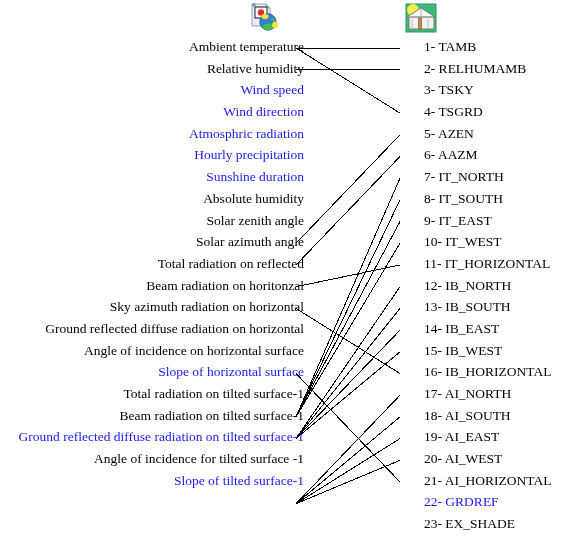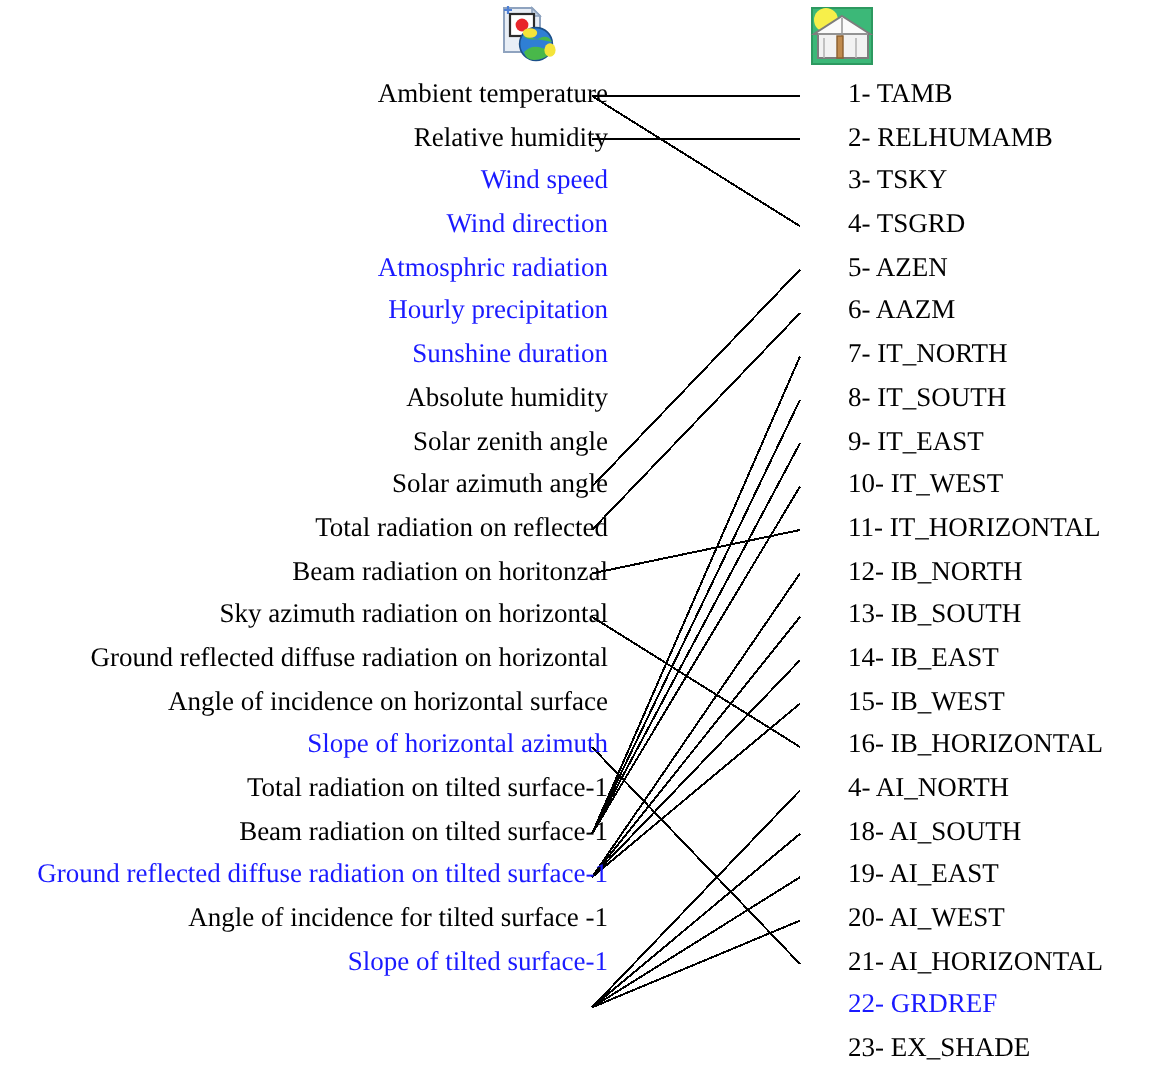--- a/index.html
+++ b/index.html
@@ -144,21 +144,21 @@
       <div class="row"><span class="lbl-blue">Hourly precipitation</span></div>
       <div class="row"><span class="lbl-blue">Sunshine duration</span></div>
       <div class="row"><span class="lbl-black">Absolute humidity</span></div>
       <div class="row"><span class="lbl-black">Solar zenith angle</span></div>
       <div class="row"><span class="lbl-black">Solar azimuth angle</span></div>
       <div class="row"><span class="lbl-black">Total radiation on reflected</span></div>
       <div class="row"><span class="lbl-black">Beam radiation on horitonzal</span></div>
       <div class="row"><span class="lbl-black">Sky azimuth radiation on horizontal</span></div>
       <div class="row"><span class="lbl-black">Ground reflected diffuse radiation on horizontal</span></div>
       <div class="row"><span class="lbl-black">Angle of incidence on horizontal surface</span></div>
-      <div class="row"><span class="lbl-blue">Slope of horizontal azimuth</span></div>
+      <div class="row"><span class="lbl-blue">Slope of horizontal surface</span></div>
       <div class="row"><span class="lbl-black">Total radiation on tilted surface-1</span></div>
       <div class="row"><span class="lbl-black">Beam radiation on tilted surface-1</span></div>
       <div class="row"><span class="lbl-blue">Ground reflected diffuse radiation on tilted surface-1</span></div>
       <div class="row"><span class="lbl-black">Angle of incidence for tilted surface -1</span></div>
       <div class="row"><span class="lbl-blue">Slope of tilted surface-1</span></div>
     </div>
 
   <div class="col" id="right-col">
       <div class="row"><span class="lbl-black">1- TAMB</span><span class="val">0</span></div>
       <div class="row"><span class="lbl-black">2- RELHUMAMB</span><span class="val">0</span></div>
@@ -169,21 +169,21 @@
       <div class="row"><span class="lbl-black">7- IT_NORTH</span><span class="val">0</span></div>
       <div class="row"><span class="lbl-black">8- IT_SOUTH</span><span class="val">0</span></div>
       <div class="row"><span class="lbl-black">9- IT_EAST</span><span class="val">0</span></div>
       <div class="row"><span class="lbl-black">10- IT_WEST</span><span class="val">0</span></div>
       <div class="row"><span class="lbl-black">11- IT_HORIZONTAL</span><span class="val">0</span></div>
       <div class="row"><span class="lbl-black">12- IB_NORTH</span><span class="val">0</span></div>
       <div class="row"><span class="lbl-black">13- IB_SOUTH</span><span class="val">0</span></div>
       <div class="row"><span class="lbl-black">14- IB_EAST</span><span class="val">0</span></div>
       <div class="row"><span class="lbl-black">15- IB_WEST</span><span class="val">0</span></div>
       <div class="row"><span class="lbl-black">16- IB_HORIZONTAL</span><span class="val">0</span></div>
-      <div class="row"><span class="lbl-black">4- AI_NORTH</span><span class="val">0</span></div>
+      <div class="row"><span class="lbl-black">17- AI_NORTH</span><span class="val">0</span></div>
       <div class="row"><span class="lbl-black">18- AI_SOUTH</span><span class="val">0</span></div>
       <div class="row"><span class="lbl-black">19- AI_EAST</span><span class="val">0</span></div>
       <div class="row"><span class="lbl-black">20- AI_WEST</span><span class="val">0</span></div>
       <div class="row"><span class="lbl-black">21- AI_HORIZONTAL</span><span class="val">0</span></div>
       <div class="row"><span class="lbl-blue">22- GRDREF</span><span class="val">0</span></div>
       <div class="row"><span class="lbl-black">23- EX_SHADE</span><span class="val">0</span></div>
     </div>
 
 </div>
 

